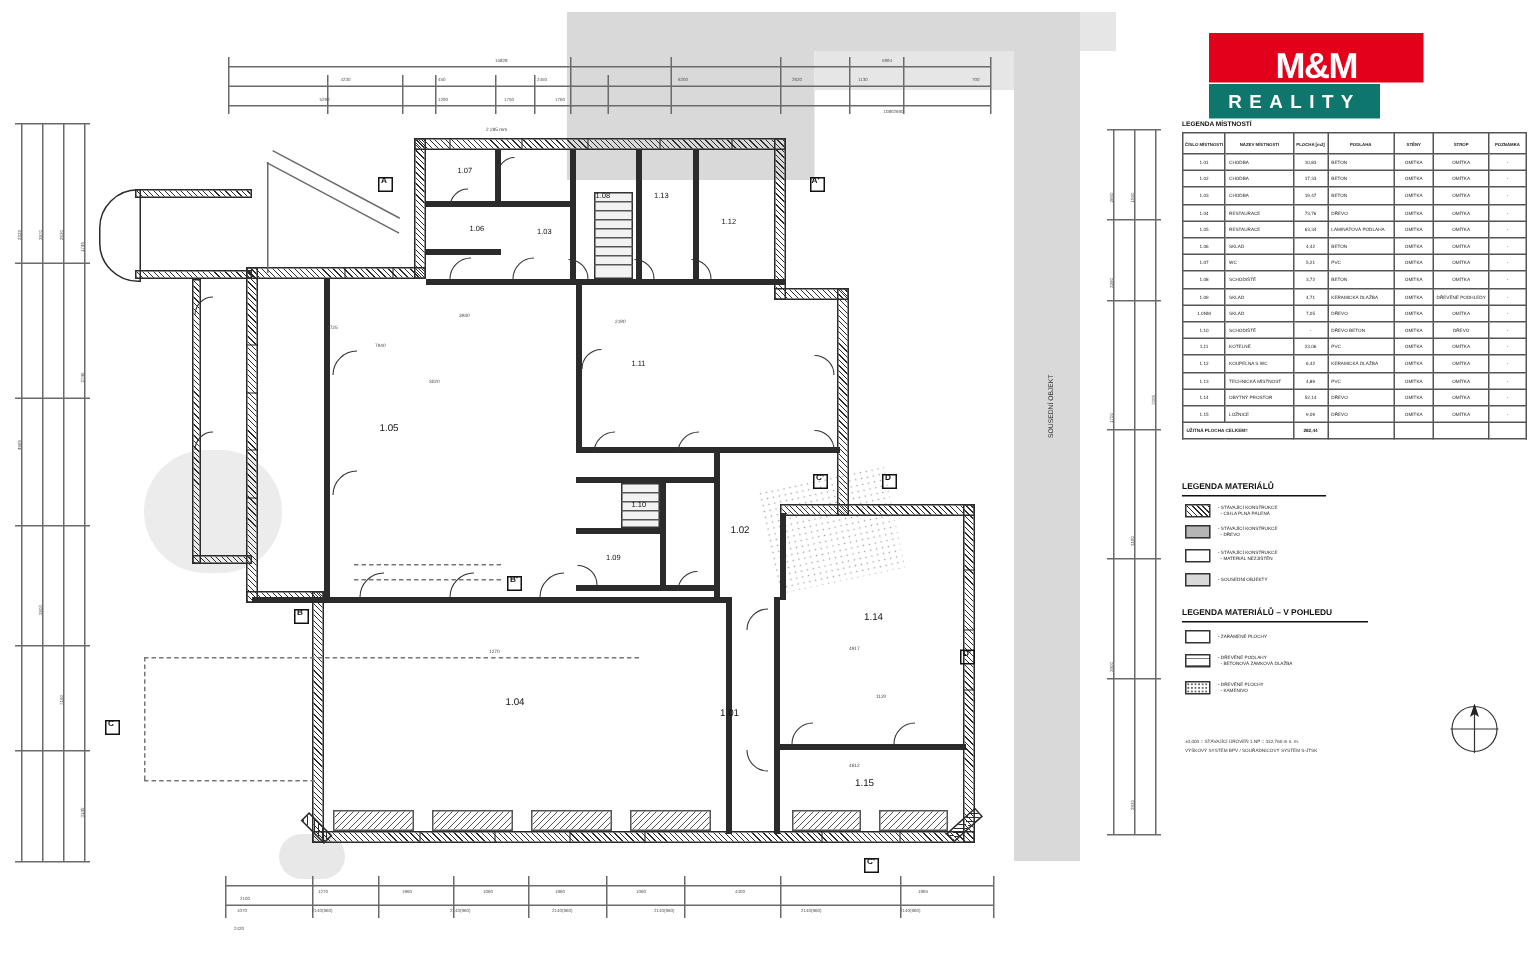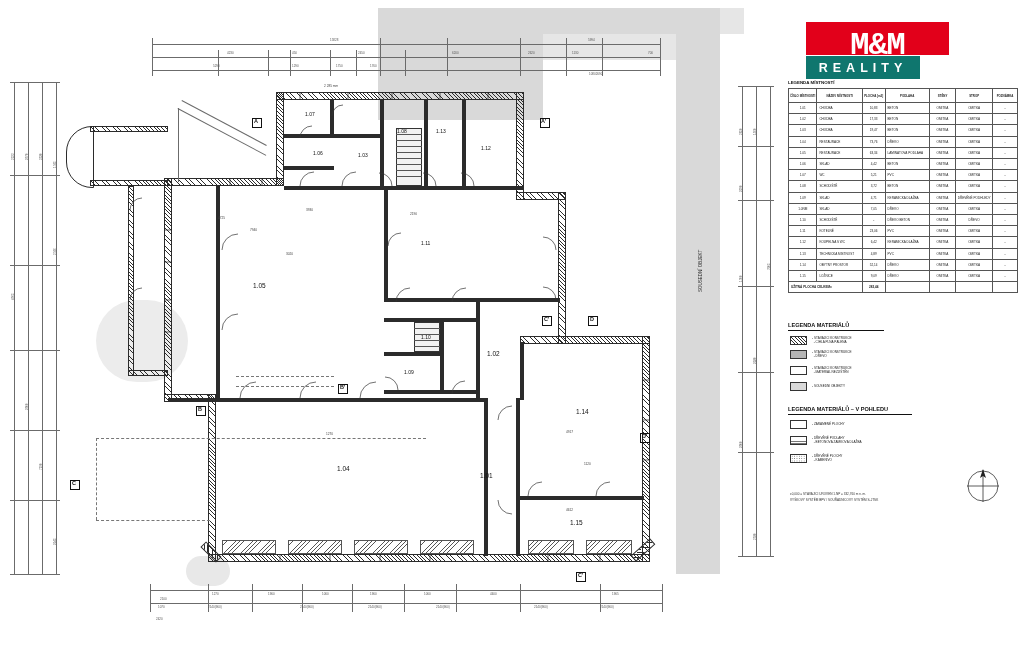--- a/index.html
+++ b/index.html
@@ -37,22 +37,22 @@
     background:repeating-linear-gradient(-45deg,#555 0 .5px,transparent .5px 3px);
     border:.6px solid #555;box-sizing:border-box;}
   .lightfill{position:absolute;background:#f2f2f2;border:.7px solid #333;box-sizing:border-box;}
   .dash{position:absolute;border-top:1px dashed #777;}
   .dashv{position:absolute;border-left:1px dashed #777;}
 
   
   #logo{position:absolute;left:806px;top:22px;width:143px;height:56px;background:#ffffff;}
   #logo .red{position:absolute;left:0;top:0;width:143px;height:33px;background:#e2001a;
              display:flex;align-items:center;justify-content:center;}
-  #logo .red span{color:#fff;font-weight:bold;font-size:32px;letter-spacing:-1px;
-                  font-family:Liberation Mono, monospace;margin-top:13px;}
+  #logo .red span{color:#fff;font-weight:bold;font-size:24px;letter-spacing:-1px;
+                  font-family:Liberation Sans, sans-serif;margin-top:13px;}
   #logo .blue{position:absolute;left:0;top:34px;width:114px;height:23px;background:#0f766e;
               display:flex;align-items:center;justify-content:center;}
   #logo .blue span{color:#fff;font-weight:bold;font-size:12.5px;letter-spacing:5px;}
 
   
   #tbl{position:absolute;left:788px;top:88px;width:230px;border-collapse:collapse;
        font-size:3.1px;color:#222;}
   #tbl th,#tbl td{border:.5px solid #555;padding:0 1px;height:10.2px;line-height:10.2px;
                   text-align:center;overflow:hidden;white-space:nowrap;}
   #tbl th{font-size:2.9px;font-weight:bold;height:13px;line-height:6px;}

